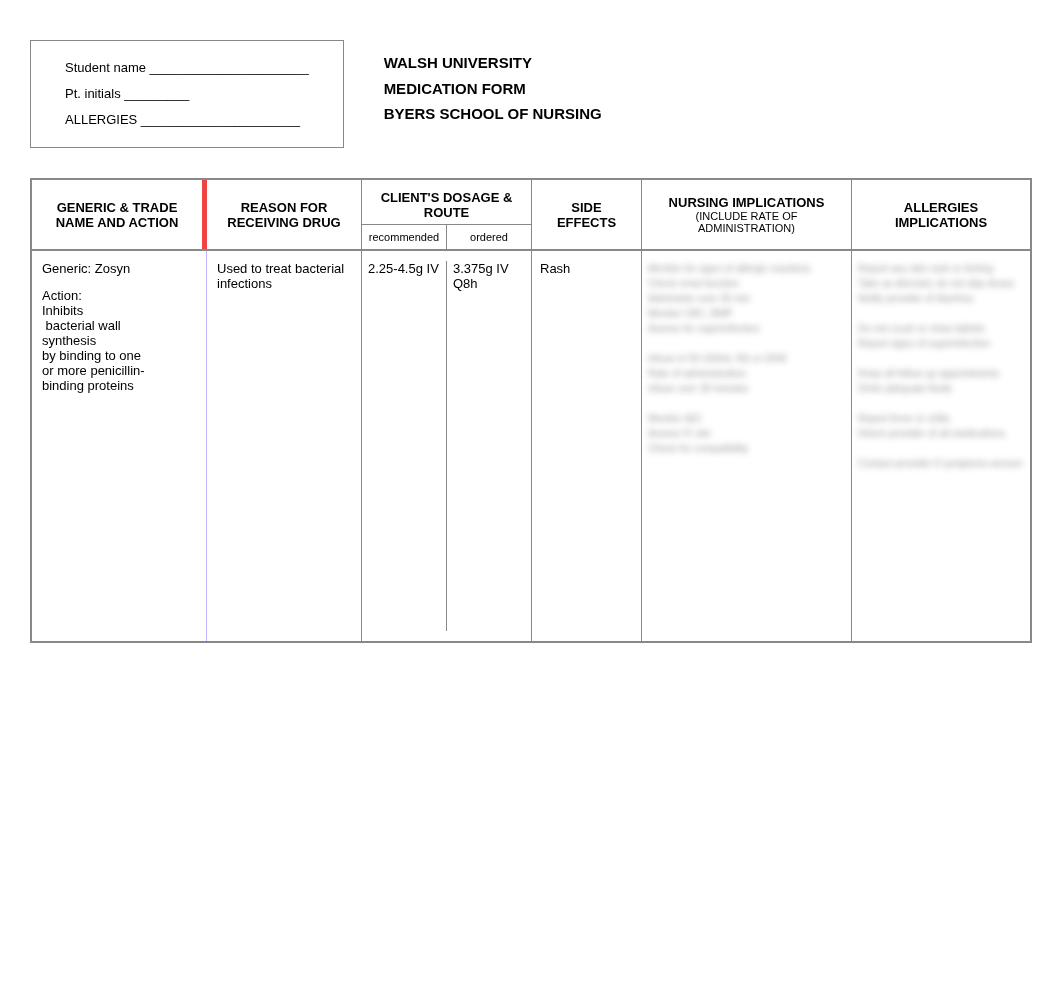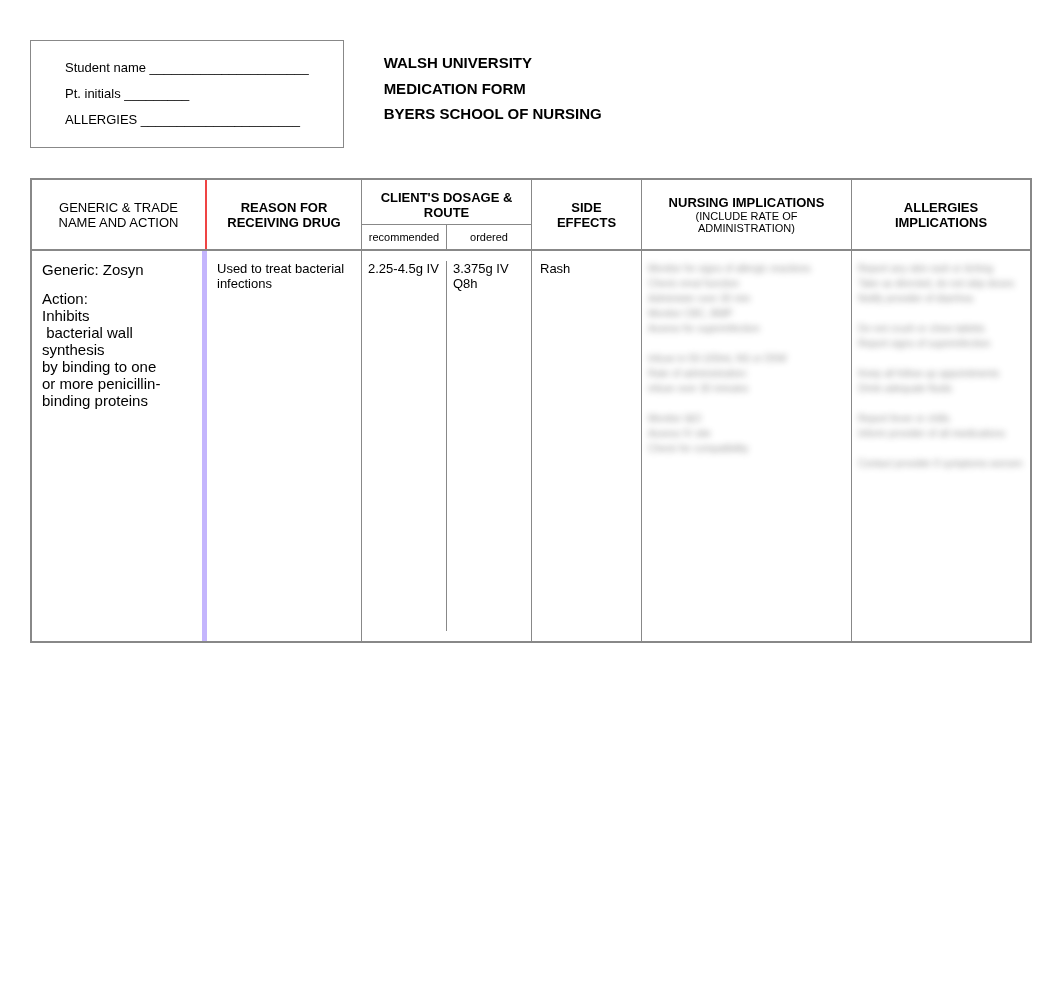--- a/index.html
+++ b/index.html
@@ -50,24 +50,24 @@
     }
 
     .table-header-row {
       display: flex;
       border-bottom: 2px solid #888;
     }
 
     .col-generic {
       width: 175px;
       min-width: 175px;
-      border-right: 2px solid #ef4444;
-      padding: 10px 8px;
-      text-align: center;
-      font-weight: normal;
+      border-right: 5px solid #ef4444;
+      padding: 10px 8px;
+      text-align: center;
+      font-weight: bold;
       font-size: 13px;
       display: flex;
       align-items: center;
       justify-content: flex-start;
     }
 
     .col-reason {
       width: 155px;
       min-width: 155px;
       border-right: 1px solid #888;
@@ -160,23 +160,23 @@
     }
 
     .table-body-row {
       display: flex;
       min-height: 390px;
     }
 
     .body-col-generic {
       width: 175px;
       min-width: 175px;
-      border-right: 5px solid #c4b5fd;
+      border-right: 1px solid #c4b5fd;
       padding: 10px 10px;
-      font-size: 15px;
+      font-size: 13px;
       vertical-align: top;
     }
 
     .body-col-reason {
       width: 155px;
       min-width: 155px;
       border-right: 1px solid #888;
       padding: 10px 10px;
       font-size: 13px;
     }

